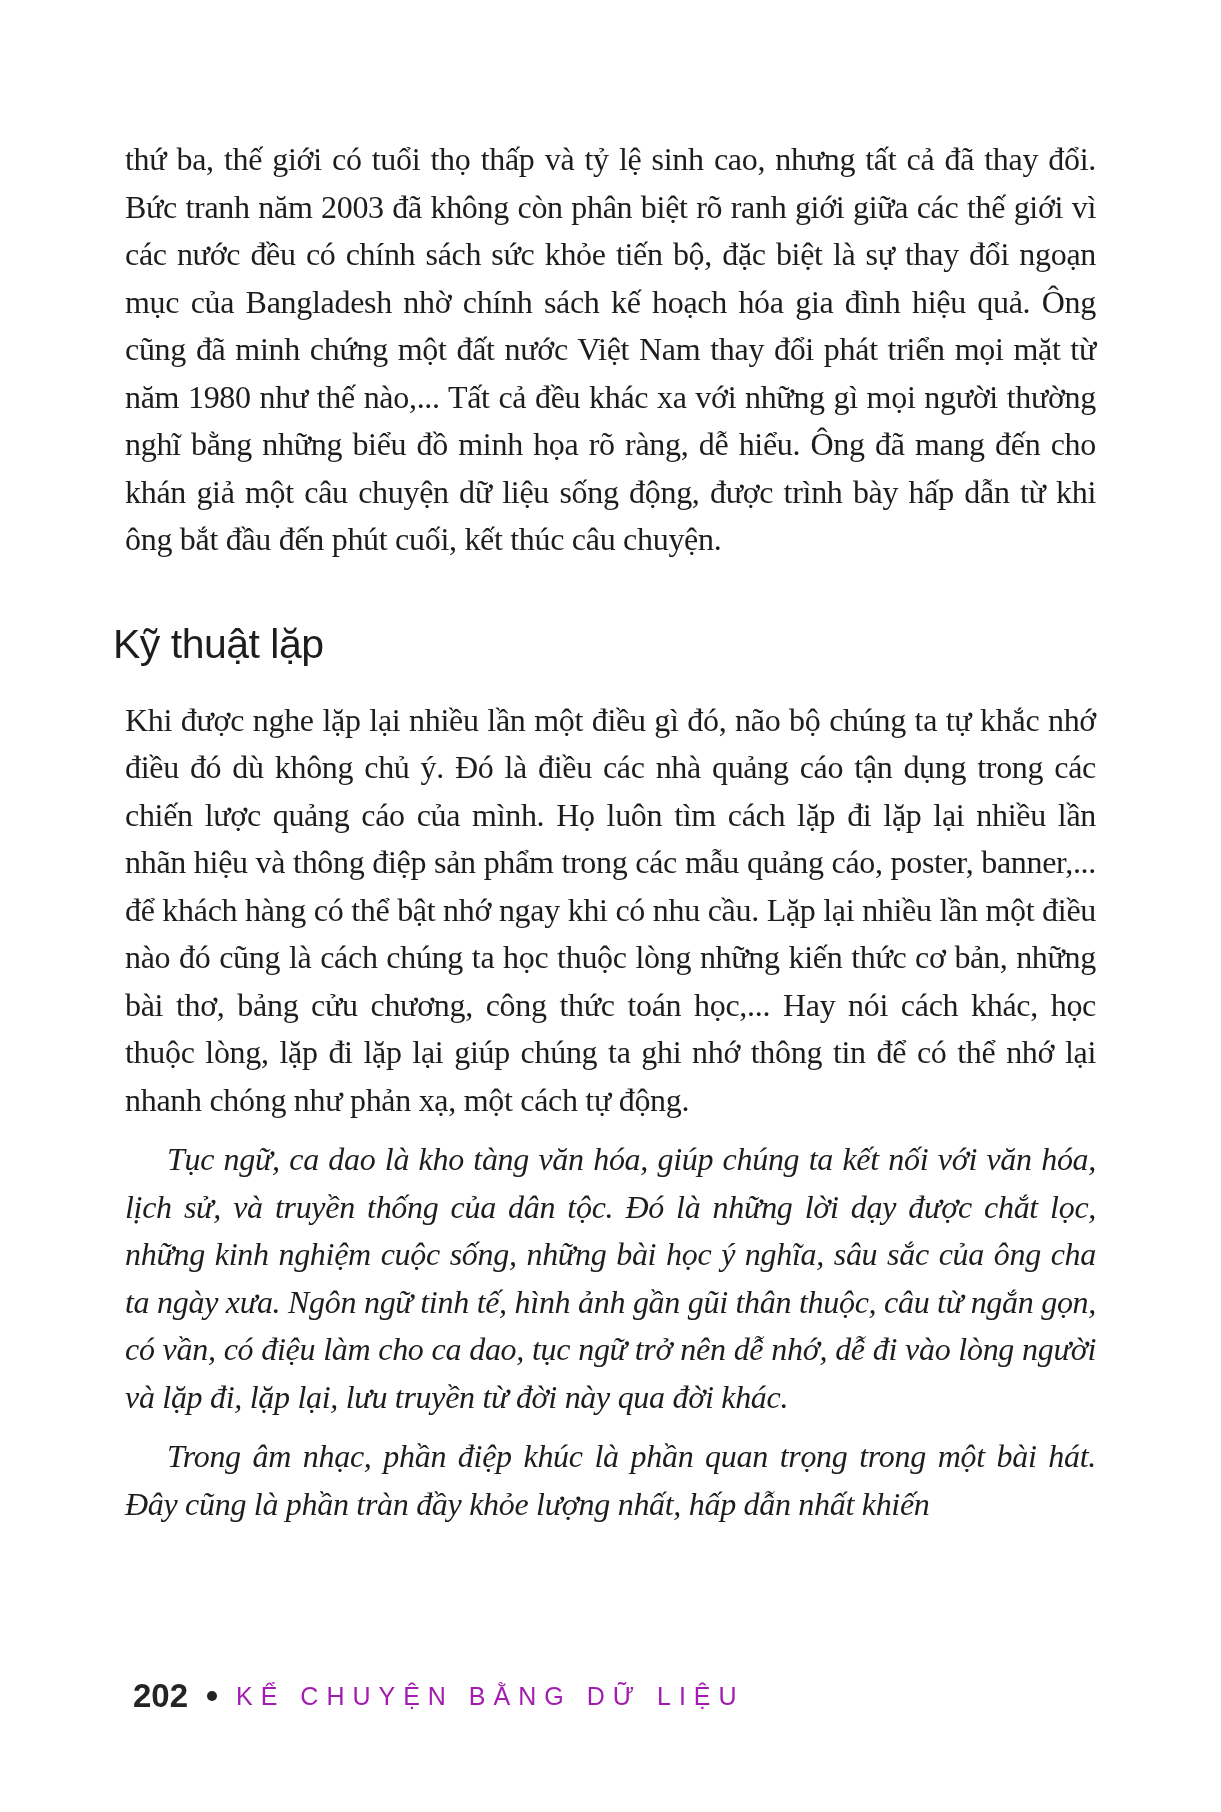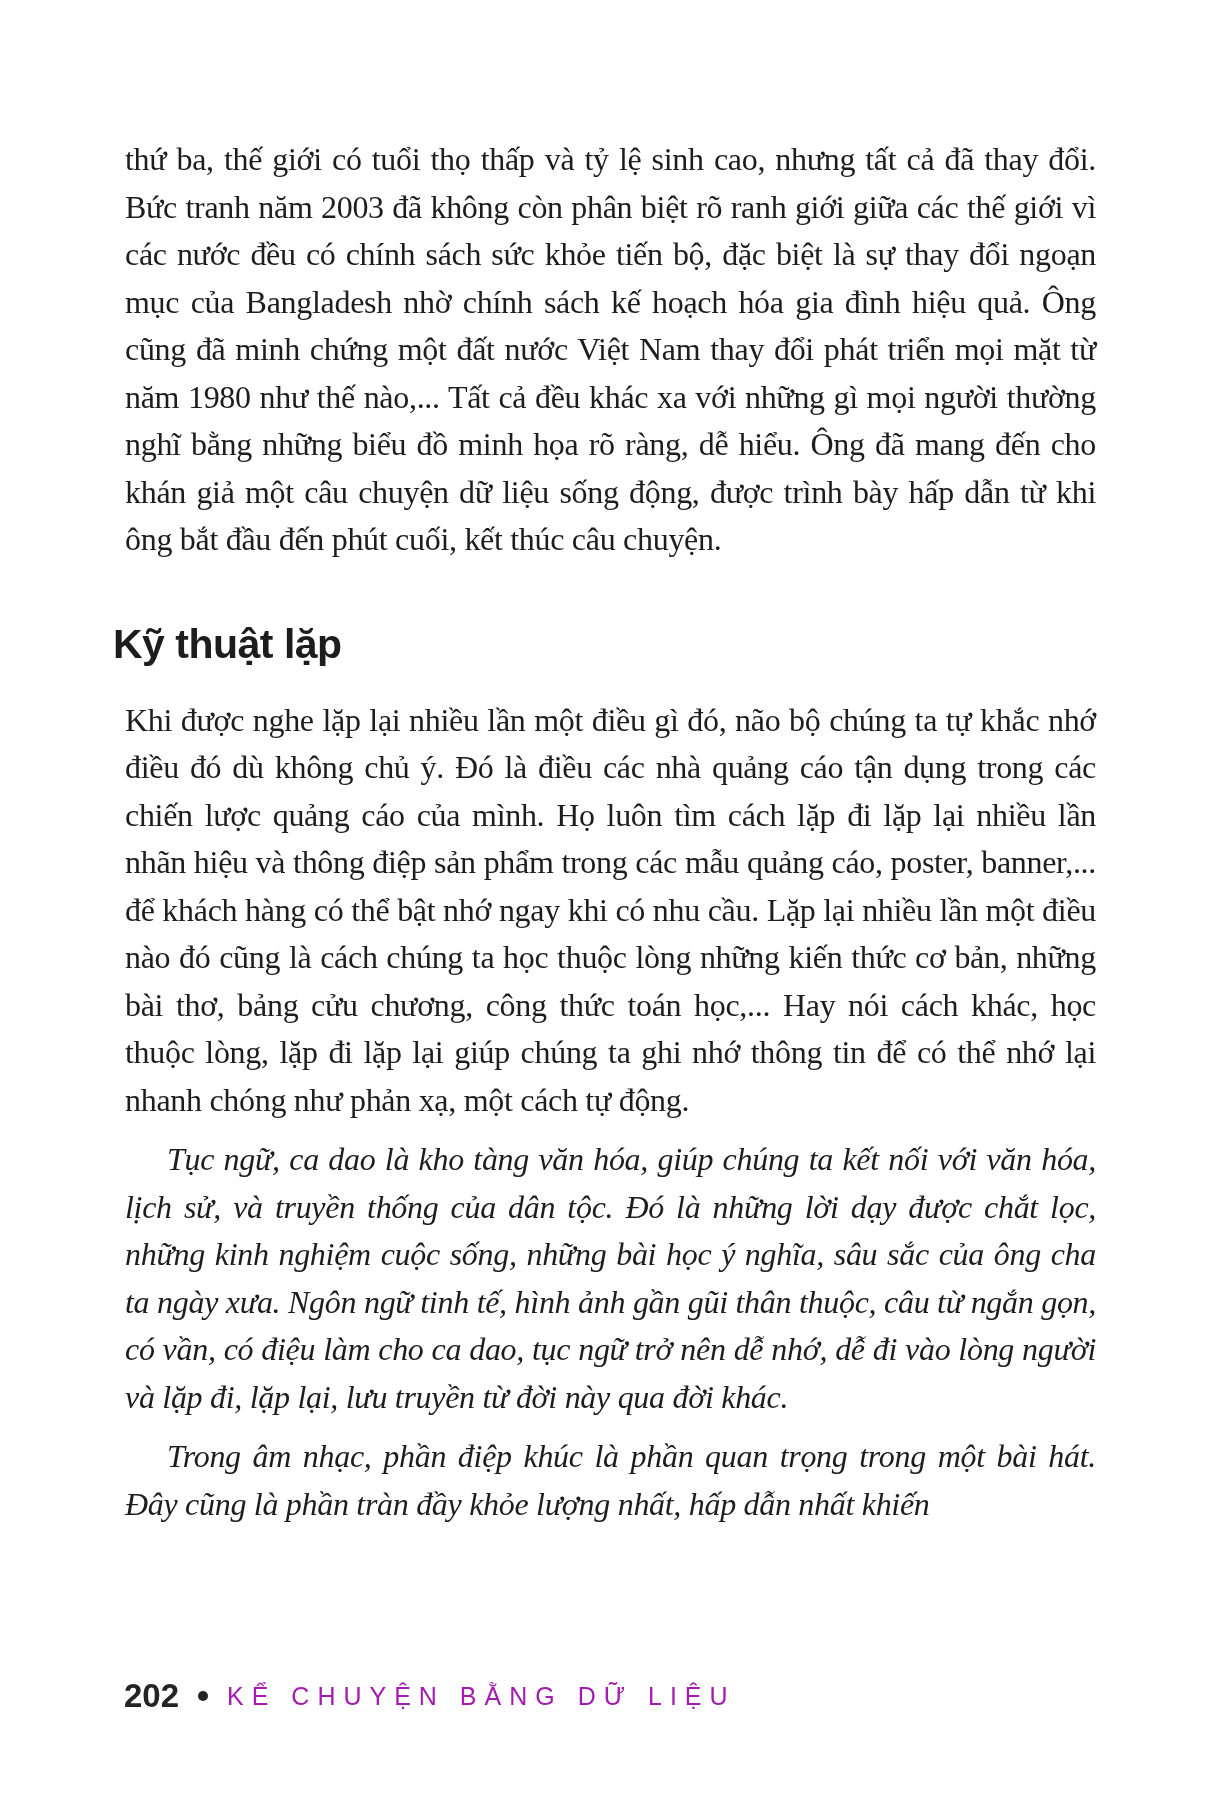--- a/index.html
+++ b/index.html
@@ -33,29 +33,29 @@
     text-align: justify;
     color: #1d1d1d;
   }
   p.body.indent {
     text-indent: 42px;
     font-style: italic;
   }
   h2.heading {
     margin: 56px 0 29px 0;
     font-family: "Liberation Sans", sans-serif;
-    font-weight: 700;
+    font-weight: 400;
     font-size: 41px;
     line-height: 48px;
     letter-spacing: -0.5px;
     color: #1d1d1d;
   }
   .footer {
     position: absolute;
-    left: 124px;
+    left: 133px;
     top: 1678px;
     display: flex;
     align-items: center;
     color: #242424;
     text-align: center;
   }
   .pagenum {
     font-family: "Liberation Sans", sans-serif;
     font-weight: 700;
     font-size: 33px;

